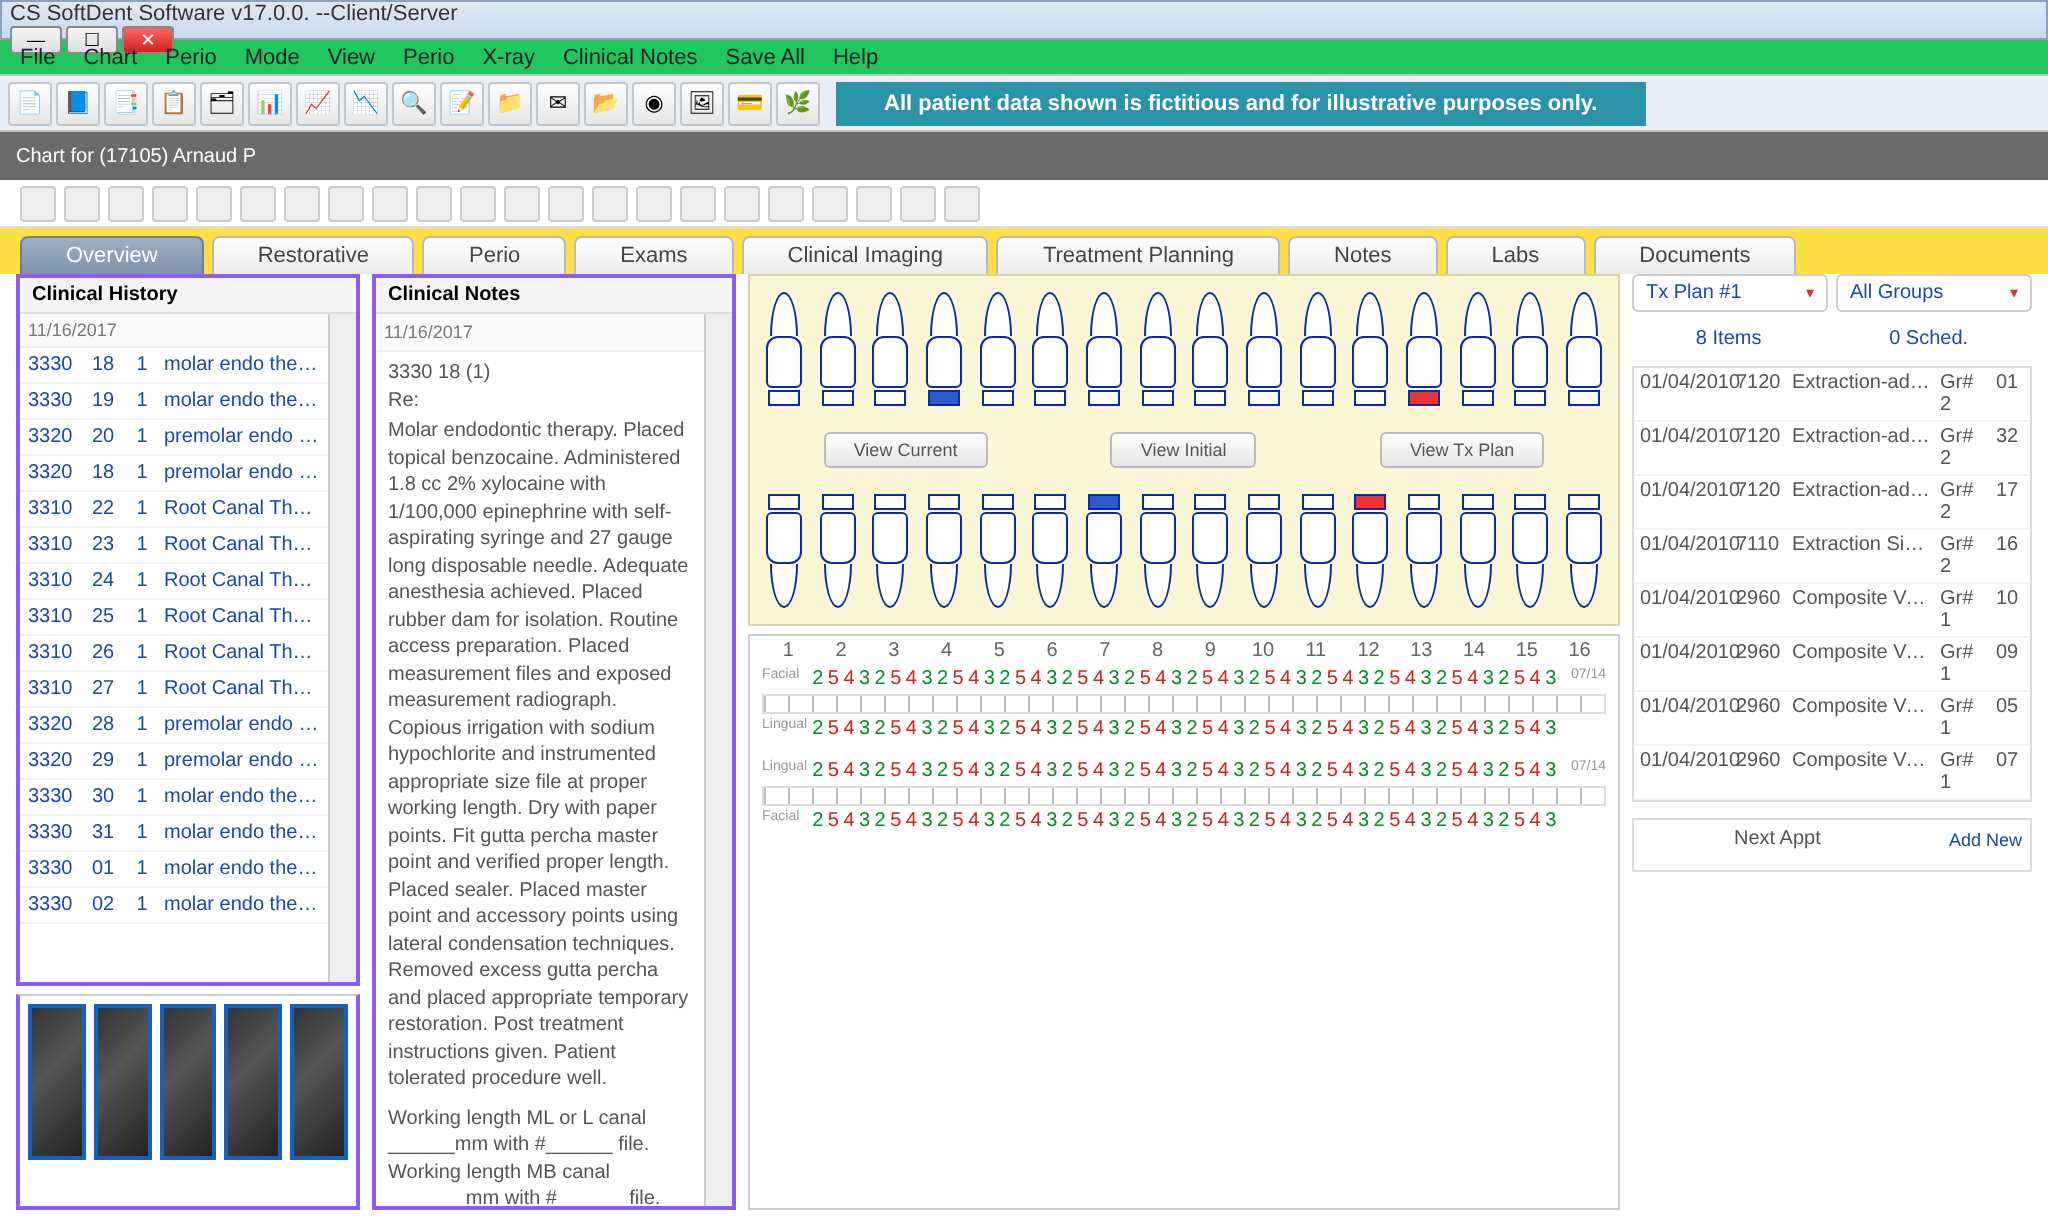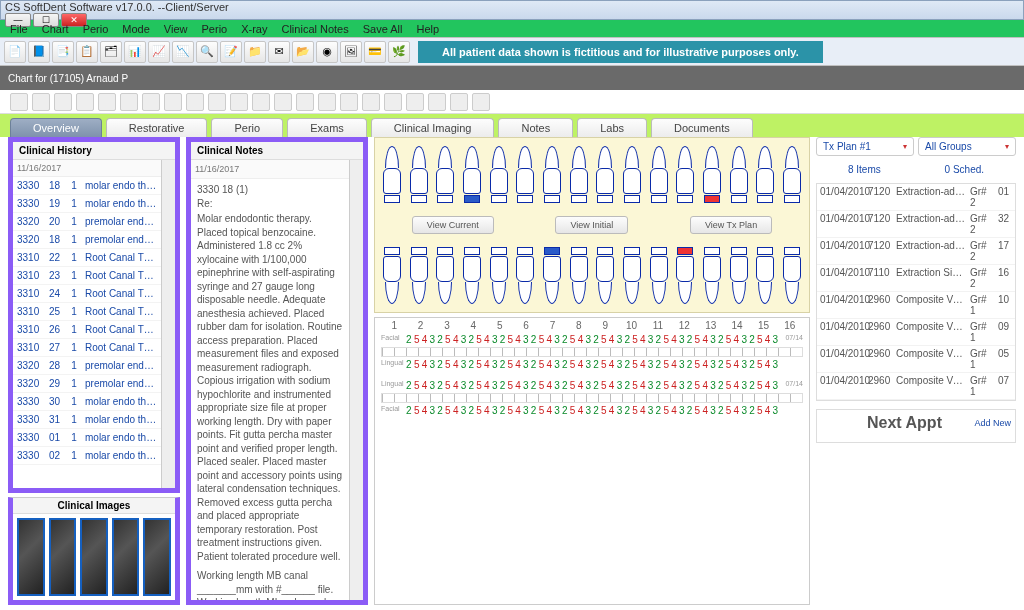--- a/index.html
+++ b/index.html
@@ -13,25 +13,25 @@
 .winbtn.max{background:linear-gradient(#f5f5f5,#ddd);}
 .winbtn.close{background:linear-gradient(#f66,#c22); color:#fff;}
 .menubar { background:#22c55e; height:18px; display:flex; align-items:center; padding:0 4px; gap:2px; border-bottom:1px solid #c0c0c0;}
 .menubar span { padding:2px 6px; cursor:pointer; font-size:11px; color:#222;}
 .toolbar { background:#e8eef7; height:28px; display:flex; align-items:center; padding:0 4px; gap:2px; border-bottom:1px solid #c0c0c0;}
 .tbtn { width:22px; height:22px; background:linear-gradient(#fdfdfd,#e6e6e6); border:1px solid #c6c6c6; border-radius:2px; cursor:pointer; display:flex;align-items:center;justify-content:center;font-size:11px;}
 .banner { margin-left:6px; background:#2b93a8; color:#fff; padding:4px 24px; font-size:11px; font-weight:bold; height:22px; display:flex;align-items:center;}
 .chartbar { background:#6a6a6a; color:#fff; height:24px; display:flex; align-items:center; padding:0 8px; font-size:15px; }
 .maintoolbar { background:#fff; height:24px; display:flex; align-items:center; padding:4px 10px; gap:4px; border-bottom:1px solid #ddd;}
 .mtb { width:18px; height:18px; background:#eee; border:1px solid #ccc; border-radius:2px; cursor:pointer; }
-.tabs { display:flex; gap:4px; padding:4px 10px 0 10px; background:#bef264;}
+.tabs { display:flex; gap:4px; padding:4px 10px 0 10px; background:#fde047;}
 .tab { flex:0 0 auto; padding:3px 22px; border:1px solid #bbb; border-bottom:none; border-radius:4px 4px 0 0; background:linear-gradient(#fdfdfd,#ececec); cursor:pointer; font-size:11px; color:#444;}
 .tab.active { background:linear-gradient(#9eaec4,#7f92ac); color:#fff; border-color:#6d8099;}
 .content { display:flex; height:calc(610px - 20px - 18px - 28px - 24px - 24px - 22px); background:#fff; padding:0 8px 6px 8px; gap:6px;}
-.col { border:5px solid #8b5cf6; background:#fff; display:flex; flex-direction:column; }
+.col { border:2px solid #8b5cf6; background:#fff; display:flex; flex-direction:column; }
 .col-left { width:172px; }
 .col-notes{ width:182px; }
 .col-mid  { flex:1; background:#fff;}
 .col-right{ width:200px; border:none;}
 .panel-title{background:#f4f4f4;padding:3px 6px;font-weight:bold;border-bottom:1px solid #ddd;font-size:10px;}
 .date-title{background:#fafafa;padding:3px 4px;border-bottom:1px solid #eee;color:#777;font-size:9px;}
 .hist-body{flex:1; overflow:hidden; position:relative;}
 .hist-row{display:flex; gap:6px; padding:3px 4px; color:#1a4aa8; font-size:9px; border-bottom:1px solid #f3f3f3;cursor:pointer;}
 .hist-row span:nth-child(1){width:26px;}
 .hist-row span:nth-child(2){width:14px;}
@@ -69,21 +69,21 @@
 .rp-summary{display:flex;justify-content:space-around;color:#1a4aa8;font-size:12px;padding:4px 0 8px 0;}
 .rp-table{border:1px solid #ddd;}
 .rp-row{display:flex;gap:4px;padding:2px 3px;font-size:8px;color:#555;border-bottom:1px solid #f2f2f2;}
 .rp-row span:nth-child(1){width:44px;}
 .rp-row span:nth-child(2){width:24px;}
 .rp-row span:nth-child(3){flex:1;white-space:nowrap;overflow:hidden;text-overflow:ellipsis;}
 .rp-row span:nth-child(4){width:24px;}
 .rp-row span:nth-child(5){width:14px;}
 .rp-appt{margin-top:8px;border:1px solid #ddd;padding:4px;}
 .rp-appt-head{display:flex;justify-content:space-between;align-items:center;margin-bottom:6px;}
-.rp-appt-head .t{color:#555;font-size:16px;font-weight:bold;padding-left:46px;}
+.rp-appt-head .t{color:#555;font-size:10px;font-weight:normal;padding-left:46px;}
 .rp-appt-head .add{color:#1a4aa8;font-size:9px;cursor:pointer;}
 .rp-appt .noappt{color:#888;font-size:9px;padding:4px 0;}
 .scrollbar{width:14px;background:#eee;border-left:1px solid #ccc;}
 .leftwrap{display:flex;flex-direction:column;width:172px;}
 .leftinner{display:flex;flex:1;overflow:hidden;}
 .caret{font-size:8px;color:#c33;}
 </style>
 </head>
 <body>
 
@@ -159,20 +159,21 @@
   <div class="mtb"></div>
   <div class="mtb"></div>
 </div>
 
 <div class="tabs">
   <div class="tab active">Overview</div>
   <div class="tab">Restorative</div>
   <div class="tab">Perio</div>
   <div class="tab">Exams</div>
   <div class="tab">Clinical Imaging</div>
+  <div class="tab">Treatment Planning</div>
   <div class="tab">Notes</div>
   <div class="tab">Labs</div>
   <div class="tab">Documents</div>
 </div>
 
 <div class="content">
 
   <div class="leftwrap">
     <div class="col col-left" style="flex:1">
       <div class="panel-title">Clinical History</div>
@@ -275,42 +276,41 @@
                 <span>02</span>
                 <span>1</span>
                 <span>molar endo therapy</span>
               </div>
             </div>
         </div>
         <div class="scrollbar"></div>
       </div>
     </div>
     <div class="images-panel col" style="height:108px;margin-top:4px;">
-      <div class="images-title">Clinical Images</div>
       <div class="images-row">
         <div class="thumb"></div>
         <div class="thumb"></div>
         <div class="thumb"></div>
         <div class="thumb"></div>
         <div class="thumb"></div>
       </div>
     </div>
   </div>
 
   <div class="col col-notes">
     <div class="panel-title">Clinical Notes</div>
     <div style="display:flex;flex:1;overflow:hidden;">
       <div class="notes-body">
         <div class="date-title" style="margin:-4px -6px 4px -6px">11/16/2017</div>
         <div>3330   18     (1)</div>
         <div>Re:</div>
         <div style="margin-top:2px;">Molar endodontic therapy.  Placed topical benzocaine.  Administered 1.8 cc 2% xylocaine with 1/100,000 epinephrine with self-aspirating syringe and 27 gauge long disposable needle.  Adequate anesthesia achieved.  Placed rubber dam for isolation.  Routine access preparation.  Placed measurement files and exposed measurement radiograph.  Copious irrigation with sodium hypochlorite and instrumented appropriate size file at proper working length.  Dry with paper points.  Fit gutta percha master point and verified proper length.  Placed sealer.  Placed master point and accessory points using lateral condensation techniques.  Removed excess gutta percha and placed appropriate temporary restoration.  Post treatment instructions given.  Patient tolerated procedure well.</div>
         <div style="height:6px"></div>
+        <div>Working length ML or L canal ______mm with #______ file.</div>
         <div>Working length MB canal _______mm with #______ file.</div>
-        <div>Working length ML or L canal ______mm with #______ file.</div>
       </div>
       <div class="scrollbar"></div>
     </div>
   </div>
 
   <div class="col-mid" style="display:flex;flex-direction:column;">
     <div class="tooth-area">
       <div class="toothrow" id="upper-teeth">
           <div class="tooth">
             <div class="root upper"></div>

